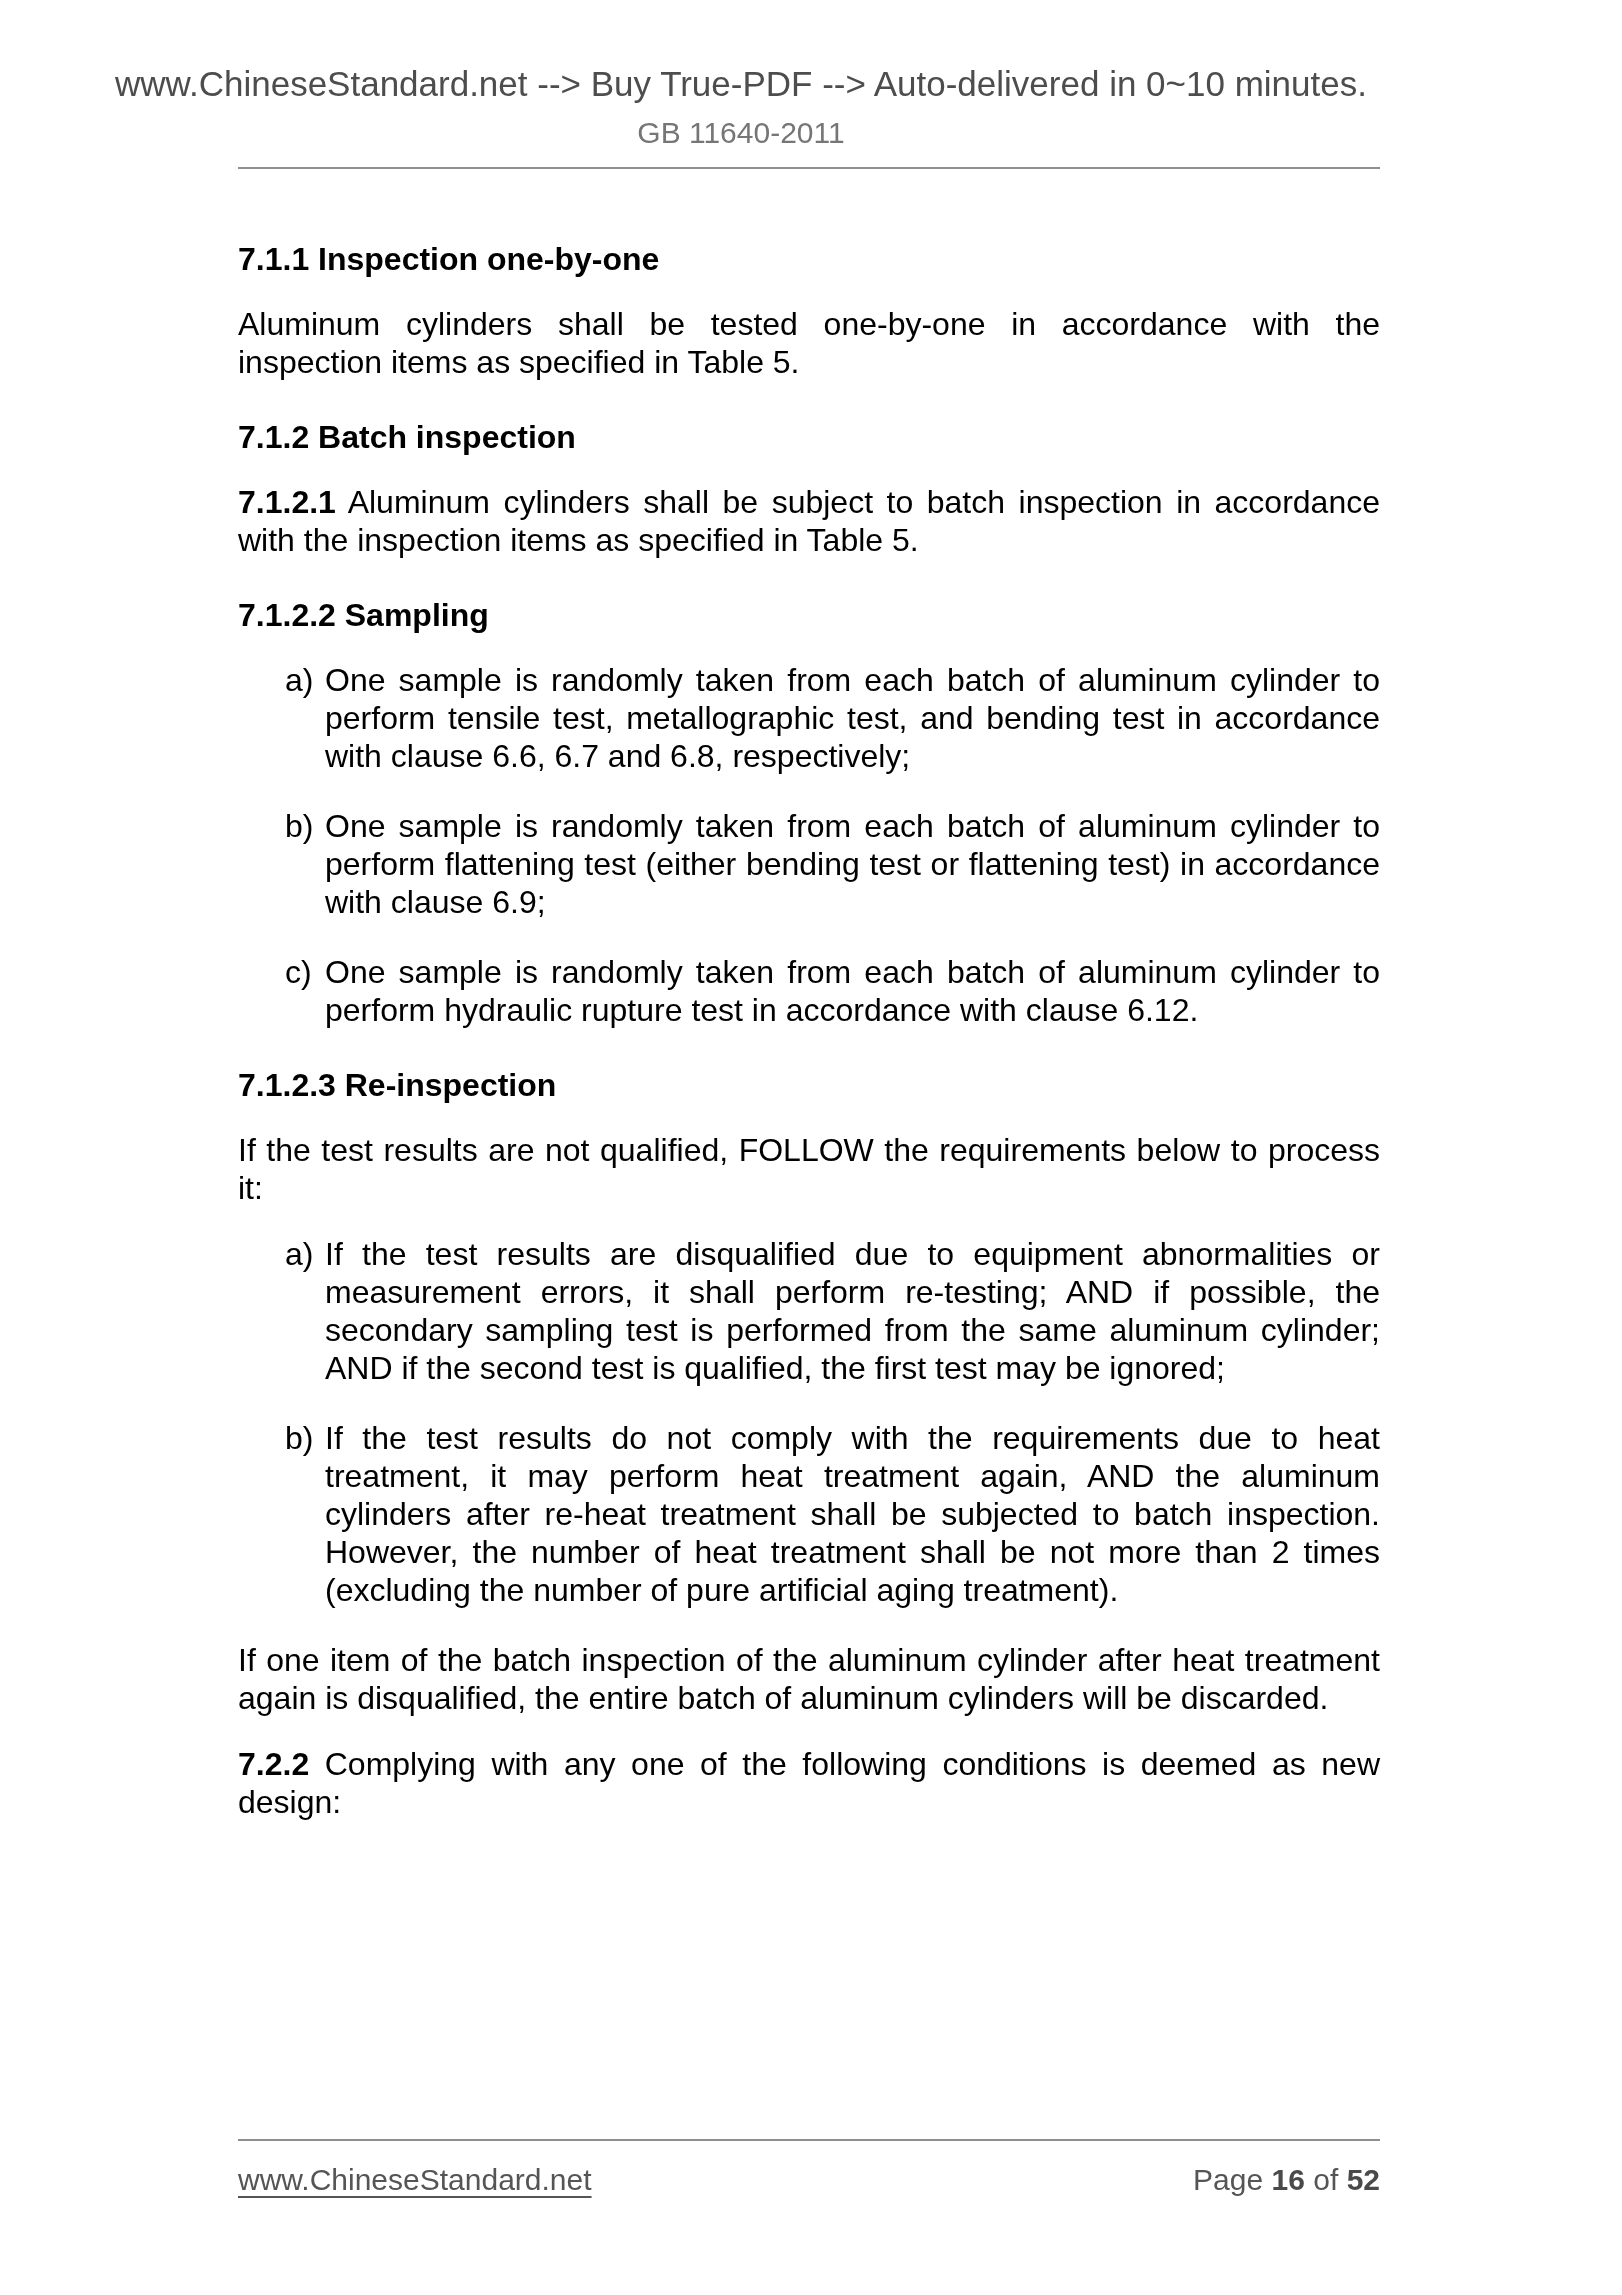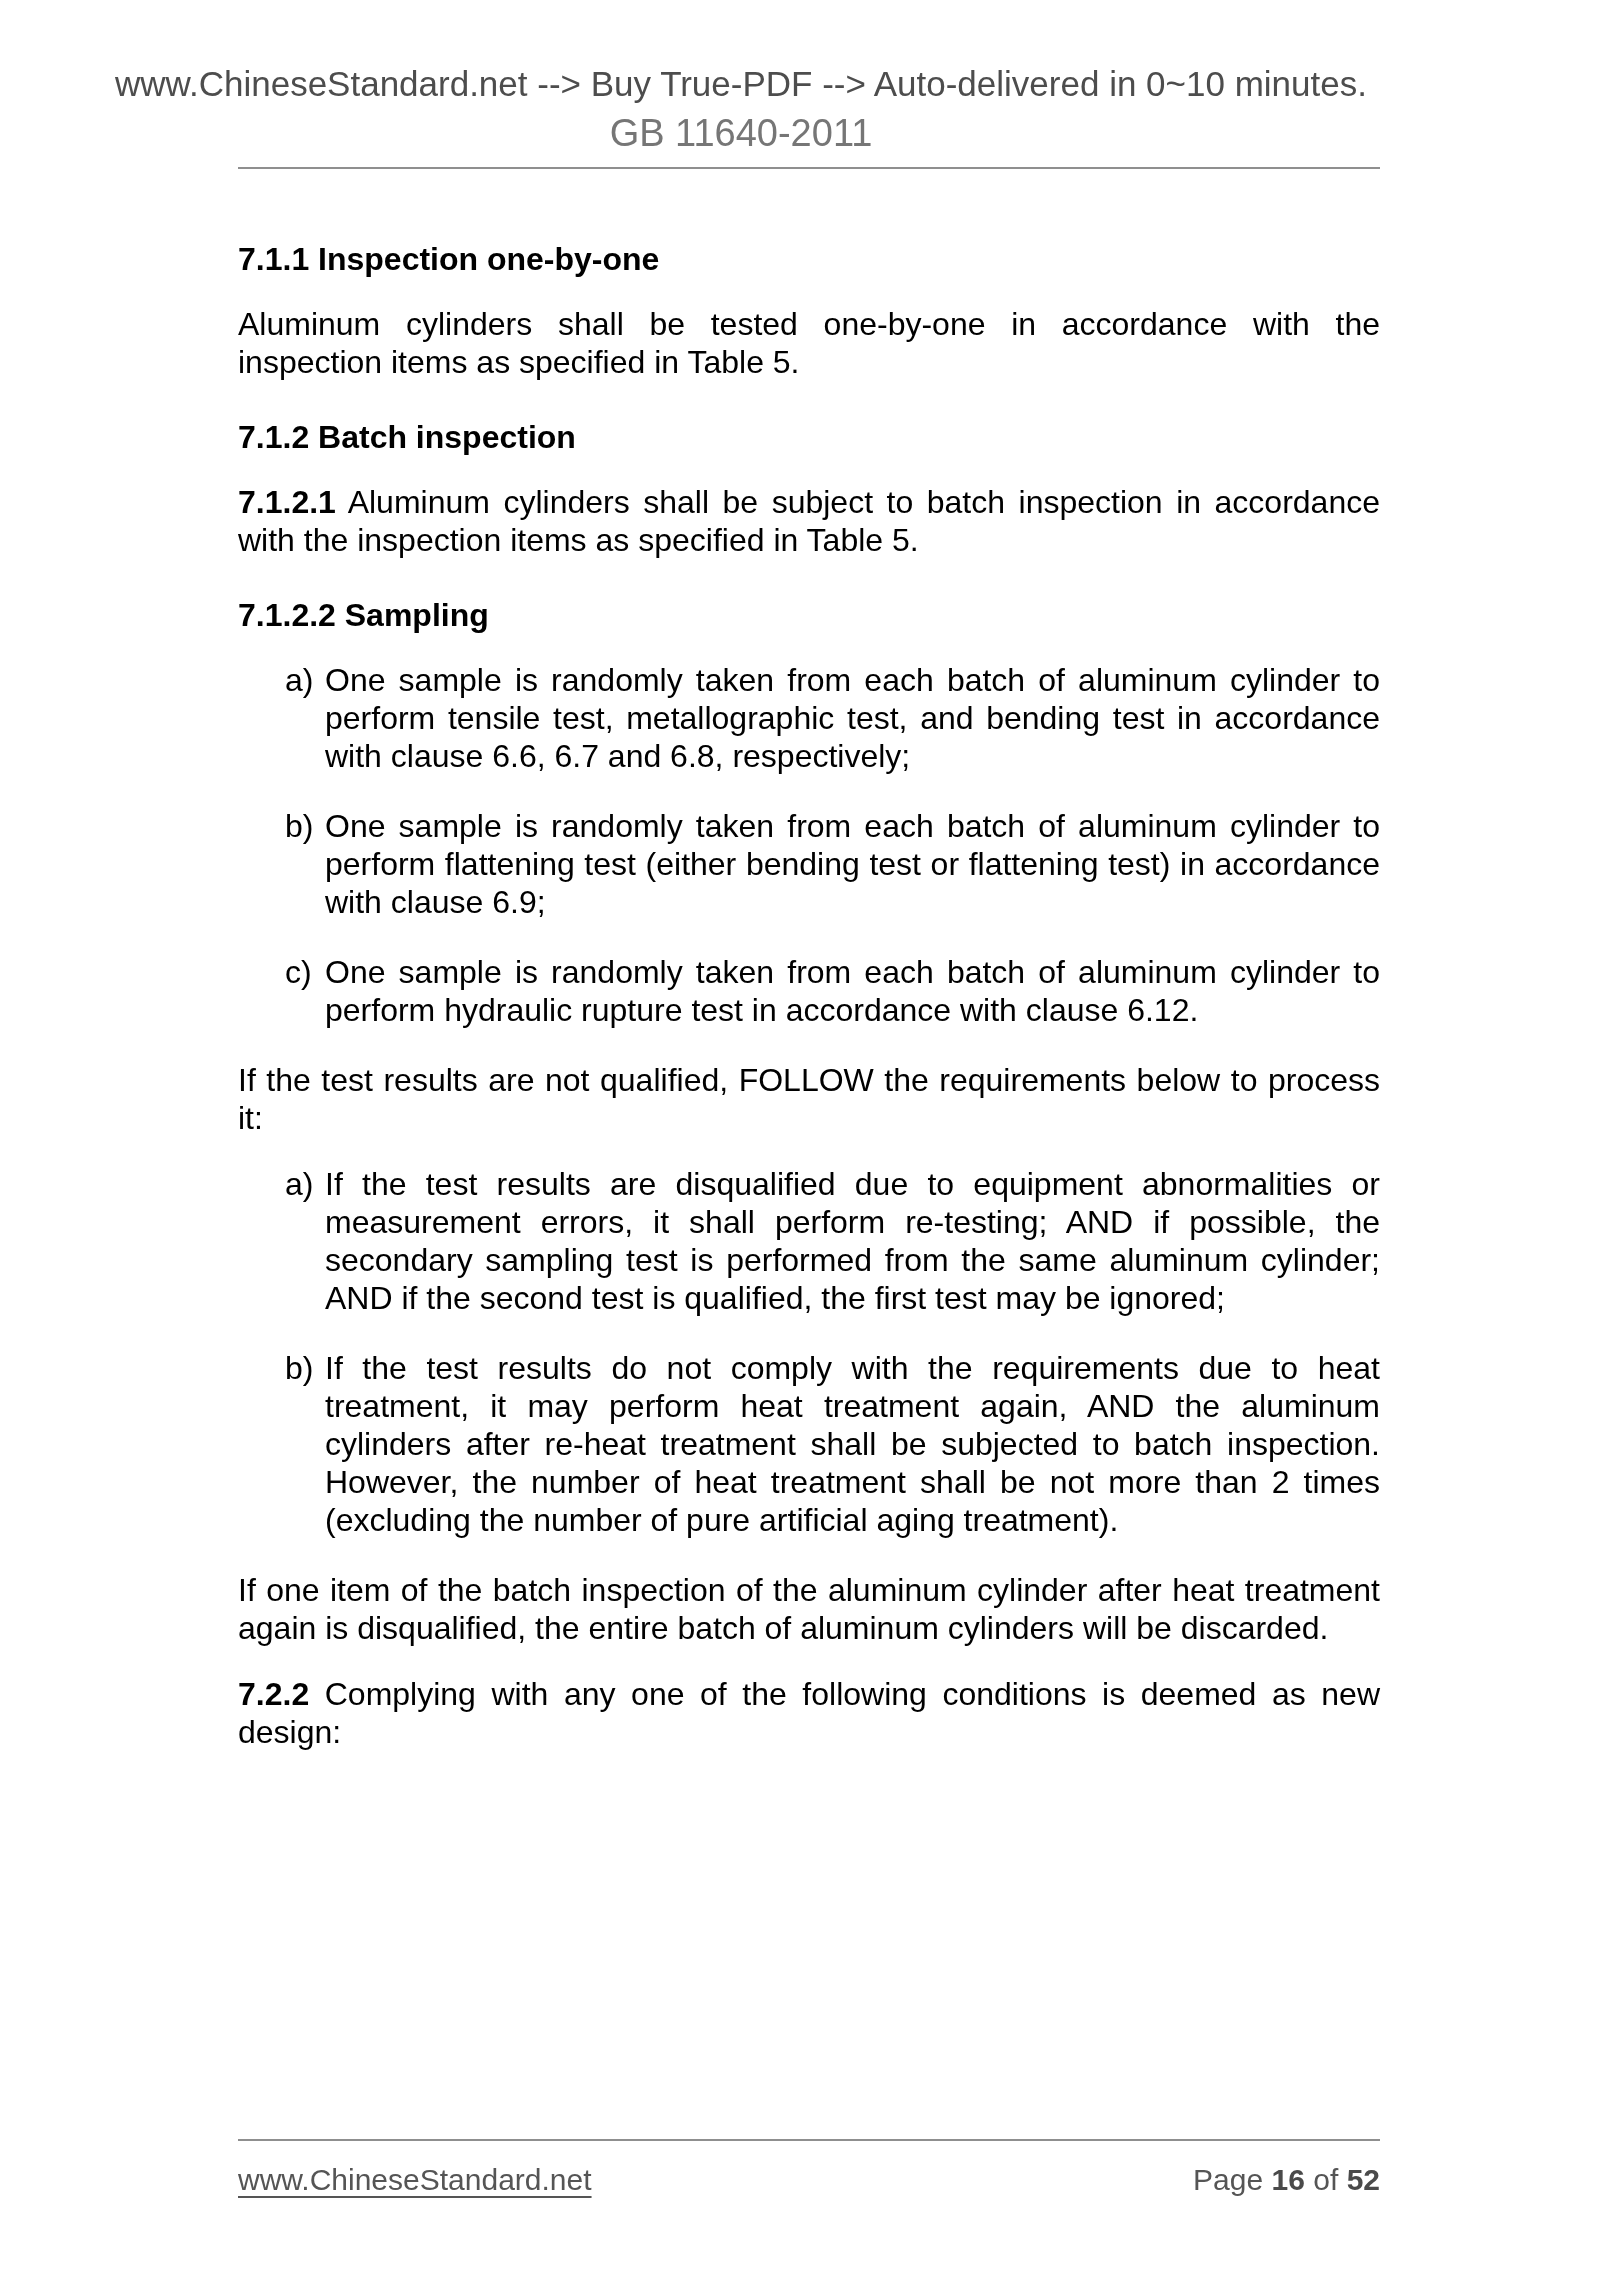--- a/index.html
+++ b/index.html
@@ -15,21 +15,21 @@
   }
   
   .hdr { text-align: center; padding-top: 65px; }
   .hdr-note {
     font-size: 35px;
     line-height: 37px;
     color: #4d4d4d;
   }
   .hdr-docnum {
     margin-top: 15px;
-    font-size: 38px;
+    font-size: 30px;
     line-height: 32px;
     color: #767676;
   }
   .rule {
     margin: 18.3px 0 0 238px;
     width: 1142px;
     border: none;
     border-top: 2.5px solid #8f8f8f;
     height: 0;
   }
@@ -119,20 +119,21 @@
     </div>
     <div class="list-item">
       <span class="marker">b)</span>
       <span>One sample is randomly taken from each batch of aluminum cylinder to perform flattening test (either bending test or flattening test) in accordance with clause 6.9;</span>
     </div>
     <div class="list-item">
       <span class="marker">c)</span>
       <span>One sample is randomly taken from each batch of aluminum cylinder to perform hydraulic rupture test in accordance with clause 6.12.</span>
     </div>
 
+    <h3>7.1.2.3 Re-inspection</h3>
     <p>If the test results are not qualified, FOLLOW the requirements below to process it:</p>
 
     <div class="list-item">
       <span class="marker">a)</span>
       <span>If the test results are disqualified due to equipment abnormalities or measurement errors, it shall perform re-testing; AND if possible, the secondary sampling test is performed from the same aluminum cylinder; AND if the second test is qualified, the first test may be ignored;</span>
     </div>
     <div class="list-item">
       <span class="marker">b)</span>
       <span>If the test results do not comply with the requirements due to heat treatment, it may perform heat treatment again, AND the aluminum cylinders after re-heat treatment shall be subjected to batch inspection. However, the number of heat treatment shall be not more than 2 times (excluding the number of pure artificial aging treatment).</span>
     </div>

